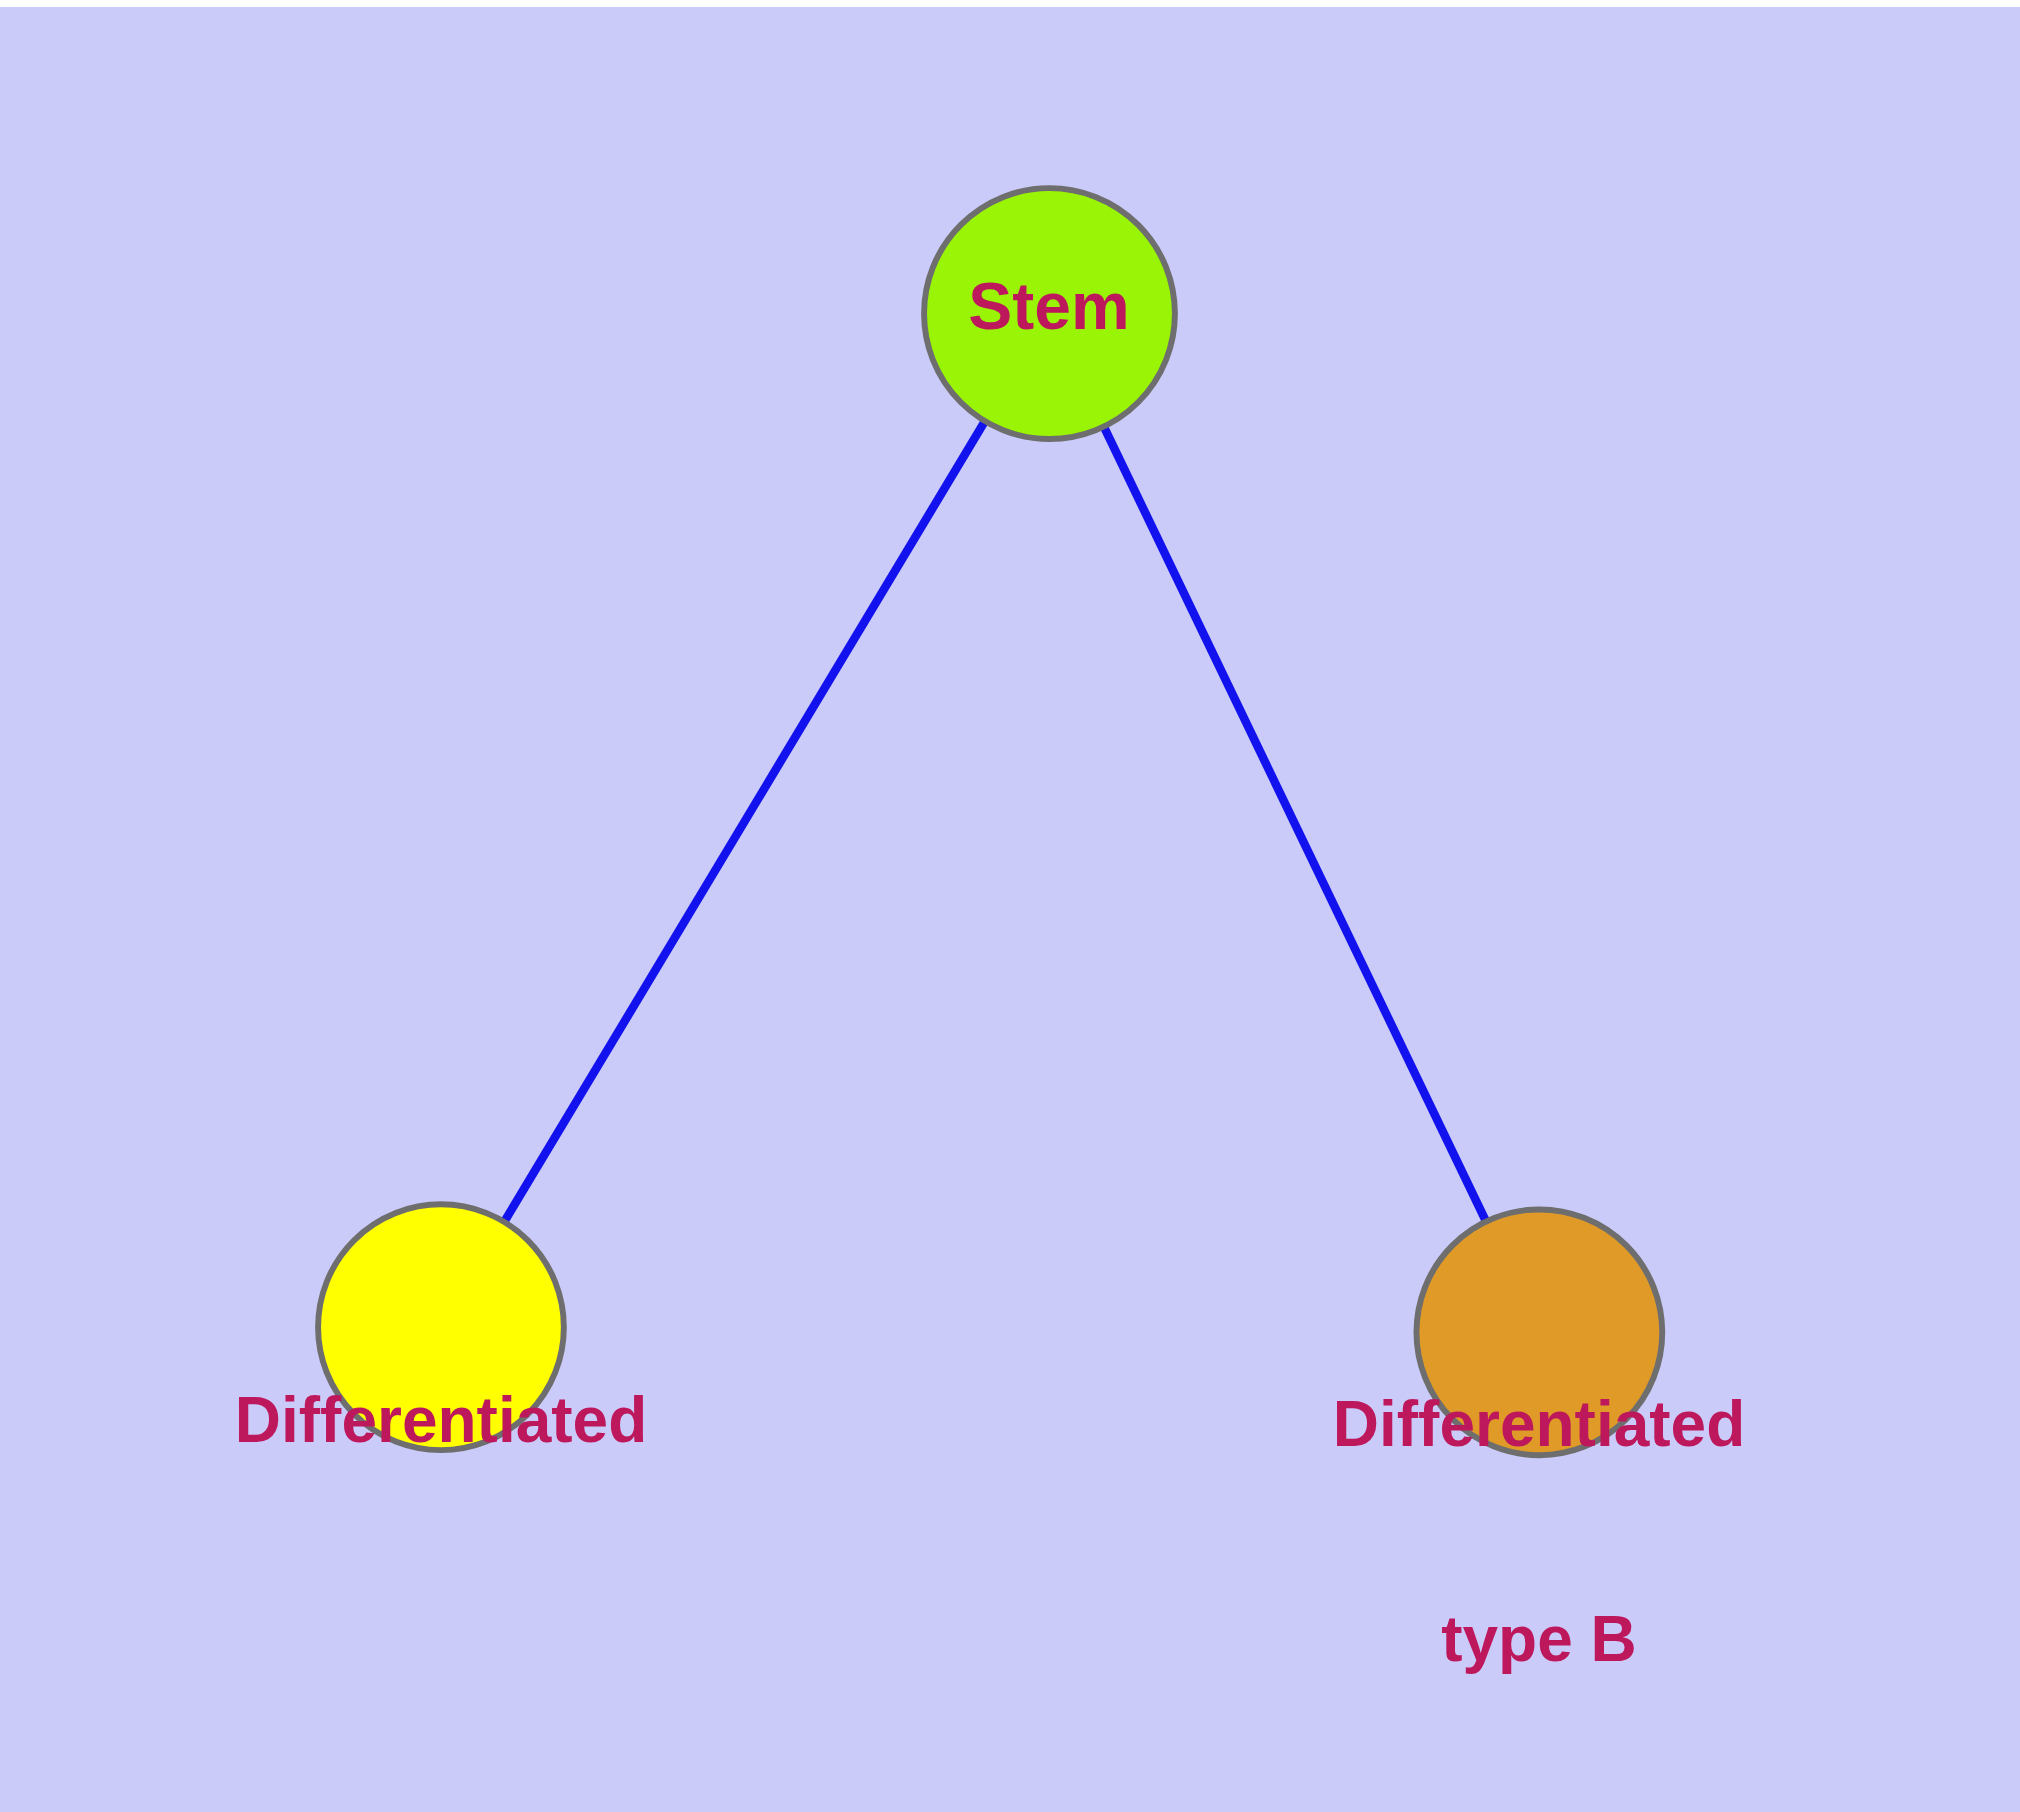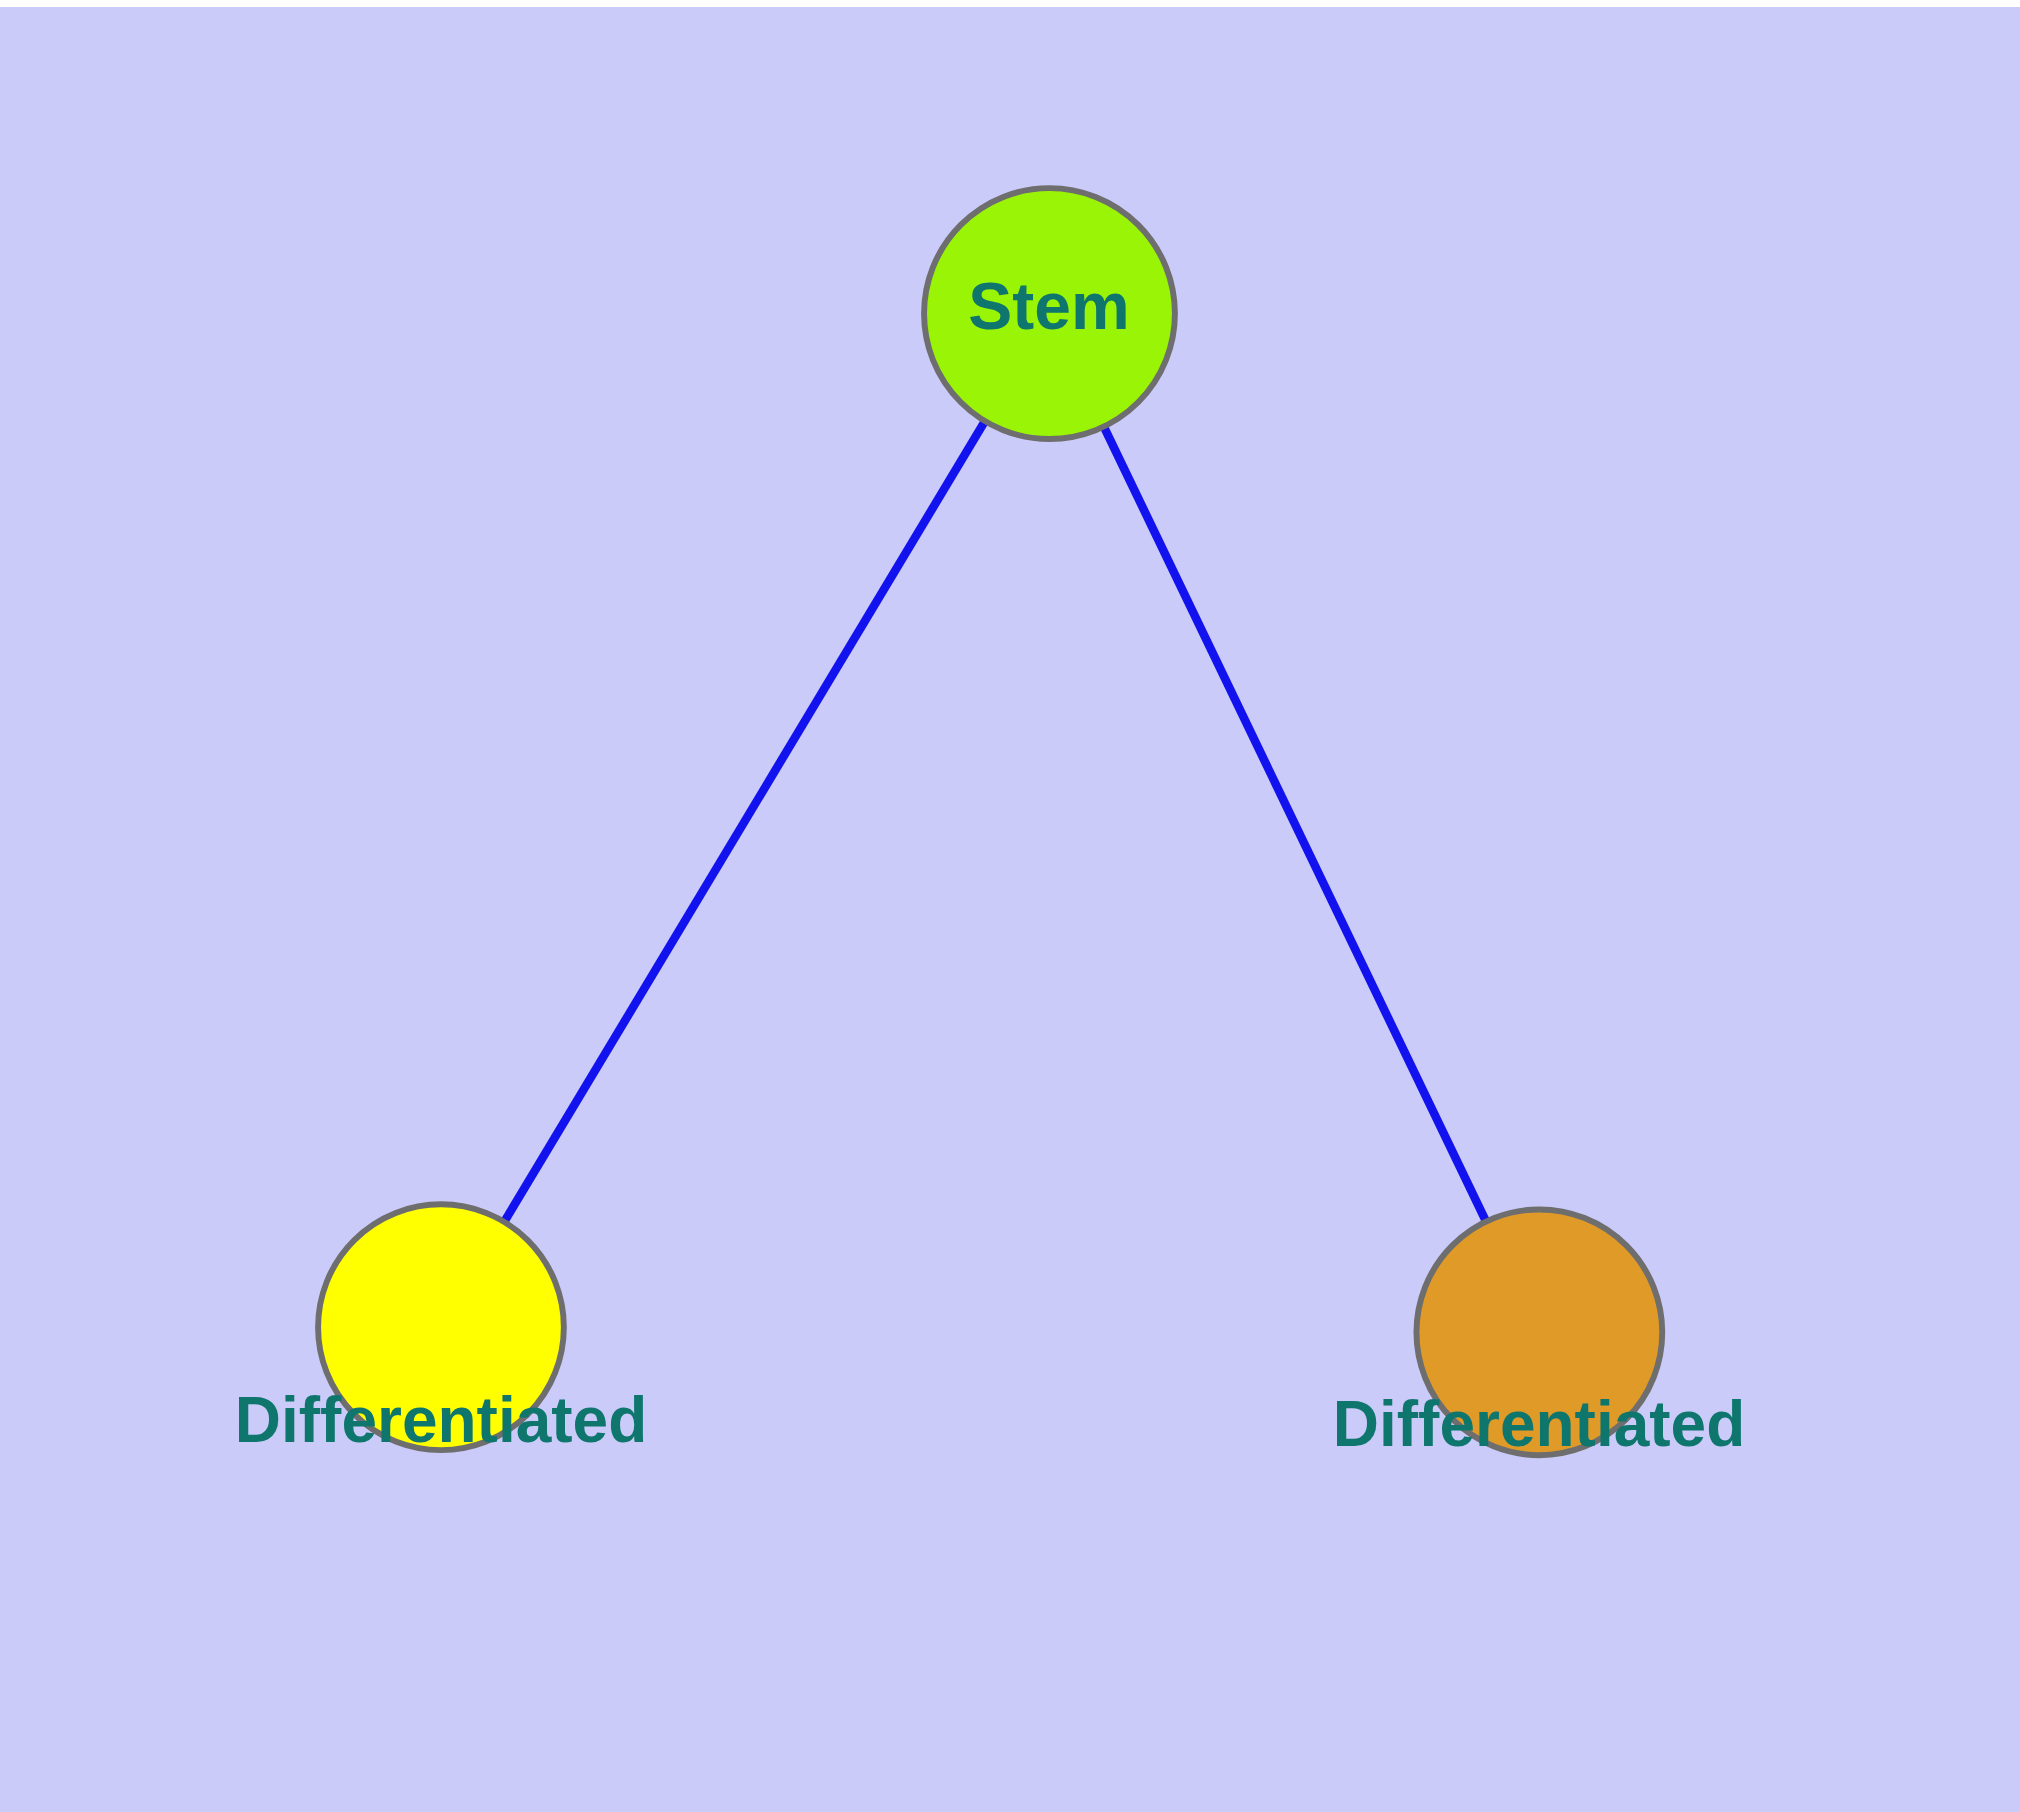--- a/index.html
+++ b/index.html
@@ -25,21 +25,21 @@
   #graph-svg {
     position: absolute;
     left: 0;
     top: 0;
     width: 2021px;
     height: 1812px;
   }
   .node-label {
     position: absolute;
     text-align: center;
-    color: #0f766e;
+    color: #be185d;
     font-weight: bold;
     font-family: "Liberation Sans", sans-serif;
     white-space: pre;
     line-height: 1.12;
     pointer-events: none;
     user-select: none;
   }
   #label-stem {
     font-size: 66px;
     left: 625px;
@@ -79,16 +79,17 @@
   </svg>
 
   <div id="label-stem" class="node-label">Stem</div>
 
   <div id="label-type-a" class="node-label">
     <div>Differentiated</div>
   </div>
 
   <div id="label-type-b" class="node-label">
     <div>Differentiated</div>
+    <div>type B</div>
   </div>
 
 </div>
 
 
 </body></html>

